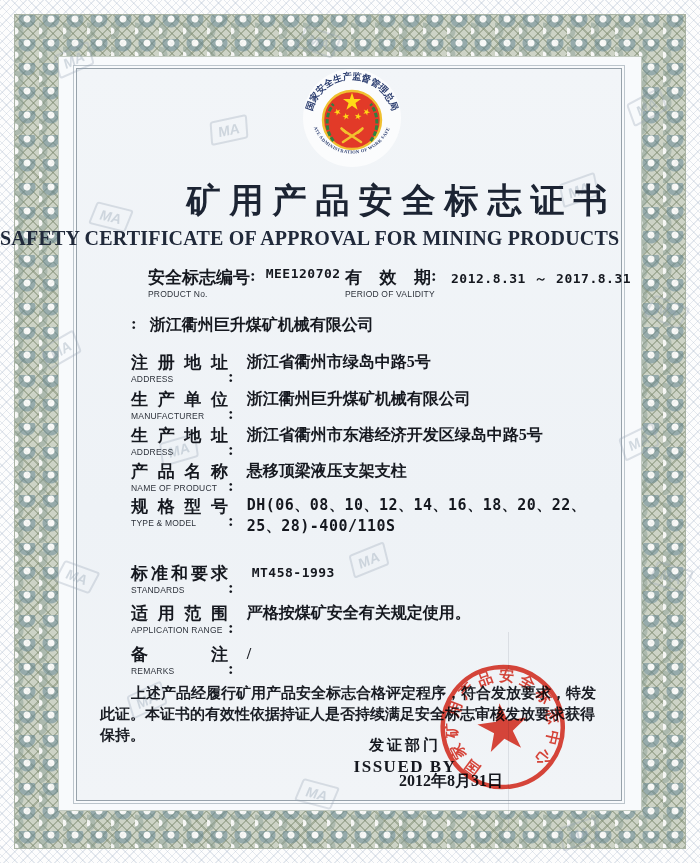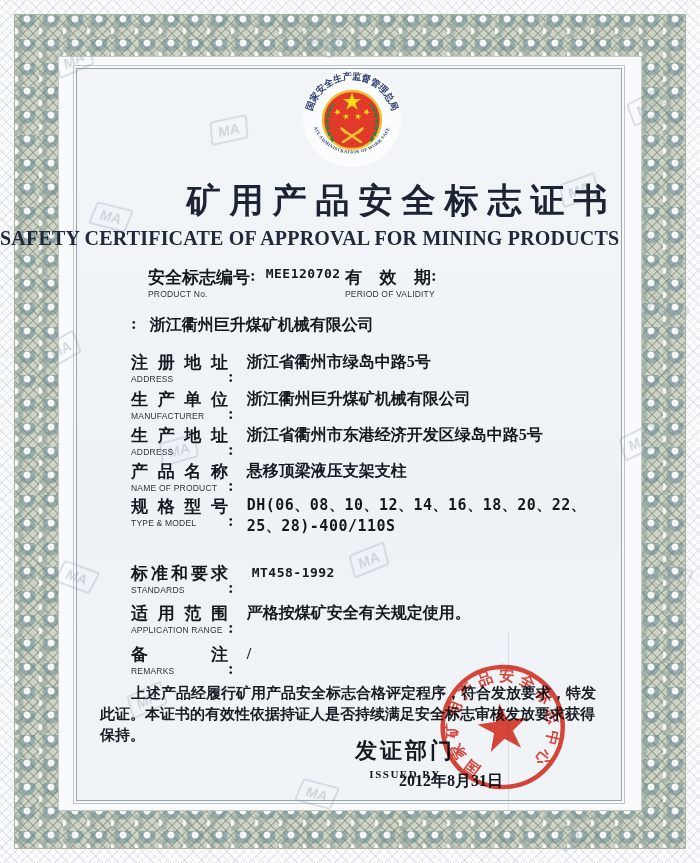--- a/index.html
+++ b/index.html
@@ -61,22 +61,22 @@
   .validity-val{ position:absolute; left:451px; top:270px; }
 
   .fieldrow{ position:absolute; left:131px; }
   .fieldrow .lblc{ width:97px; }
   .fieldrow .val{ margin-left:9px; max-width:356px; line-height:21px; }
 
   .statement{ position:absolute; left:100px; top:683px; width:508px;
     font-size:15px; font-weight:bold; color:#1a1d24; line-height:21px; text-indent:31px; }
 
   .issuer{ position:absolute; left:340px; top:736px; width:130px; text-align:center; }
-  .issuer-cn{ font-size:22px; font-weight:bold; letter-spacing:3px; color:#15181f; }
-  .issuer-en{ font-family:"Liberation Serif",serif; font-size:11px; font-weight:bold;
+  .issuer-cn{ font-size:15px; font-weight:bold; letter-spacing:3px; color:#15181f; }
+  .issuer-en{ font-family:"Liberation Serif",serif; font-size:17px; font-weight:bold;
     letter-spacing:1.5px; color:#15181f; margin-top:2px; }
   .issue-date{ position:absolute; left:399px; top:771px; font-size:16px; font-weight:bold; color:#15181f; }
 
   .seal{ position:absolute; left:426px; top:652px; width:154px; height:154px;
     mix-blend-mode:multiply; opacity:.92; }
 </style>
 </head>
 <body>
 
 <div class="page">
@@ -140,20 +140,21 @@
 
     <div class="row-approval">
       <span class="lblc" style="width:102px">安全标志编号</span><span class="colon">:</span>
       <span class="val mono" style="margin-left:6px">MEE120702</span>
       <div class="cap">PRODUCT No.</div>
     </div>
     <div class="row-validity">
       <span class="lblc" style="width:86px">有 效 期</span><span class="colon">:</span>
       <div class="cap">PERIOD OF VALIDITY</div>
     </div>
+    <div class="validity-val val mono">2012.8.31 ～ 2017.8.31</div>
 
     <div class="fieldrow" style="top:314px">
       <span class="colon">:</span>
       <span class="val">浙江衢州巨升煤矿机械有限公司</span>
     </div>
     <div class="fieldrow" style="top:351px">
       <span style="display:inline-block"><span class="lblc">注 册 地 址</span><div class="cap">ADDRESS</div></span><span class="colon">:</span>
       <span class="val">浙江省衢州市绿岛中路5号</span>
     </div>
     <div class="fieldrow" style="top:388px">
@@ -167,21 +168,21 @@
     <div class="fieldrow" style="top:460px">
       <span style="display:inline-block"><span class="lblc">产 品 名 称</span><div class="cap">NAME OF PRODUCT</div></span><span class="colon">:</span>
       <span class="val">悬移顶梁液压支架支柱</span>
     </div>
     <div class="fieldrow" style="top:495px">
       <span style="display:inline-block"><span class="lblc">规 格 型 号</span><div class="cap">TYPE &amp; MODEL</div></span><span class="colon">:</span>
       <span class="val mono" style="font-size:15px">DH(06、08、10、12、14、16、18、20、22、25、28)-400/110S</span>
     </div>
     <div class="fieldrow" style="top:562px">
       <span style="display:inline-block"><span class="lblc">标准和要求</span><div class="cap">STANDARDS</div></span><span class="colon">:</span>
-      <span class="val mono" style="margin-left:14px">MT458-1992</span>
+      <span class="val mono" style="margin-left:14px">MT458-1993</span>
     </div>
     <div class="fieldrow" style="top:602px">
       <span style="display:inline-block"><span class="lblc">适 用 范 围</span><div class="cap">APPLICATION RANGE</div></span><span class="colon">:</span>
       <span class="val">严格按煤矿安全有关规定使用。</span>
     </div>
     <div class="fieldrow" style="top:643px">
       <span style="display:inline-block"><span class="lblc">备 注</span><div class="cap">REMARKS</div></span><span class="colon">:</span>
       <span class="val">/</span>
     </div>
 

